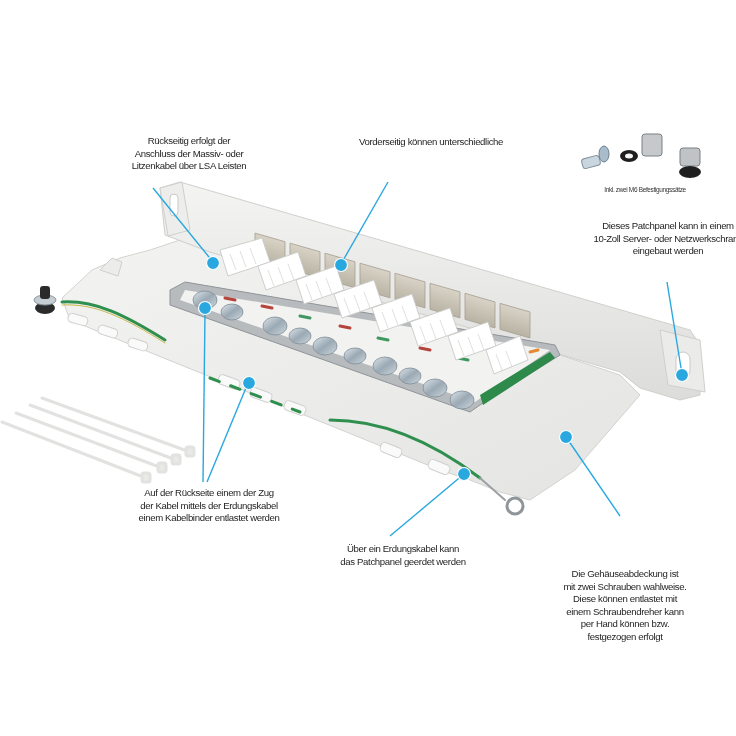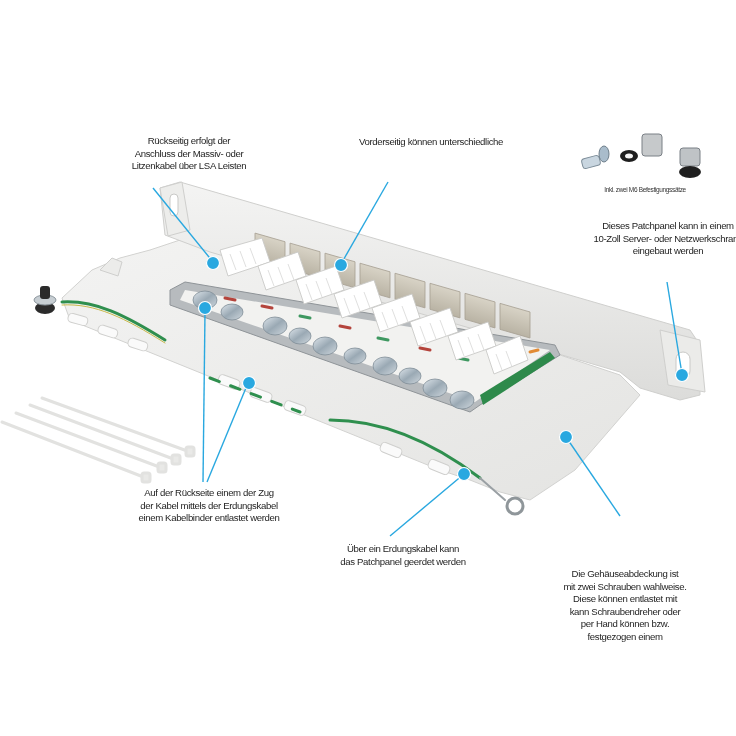--- a/index.html
+++ b/index.html
@@ -232,18 +232,18 @@
 
 <div class="label" style="left:328px; top:543px; width:150px;">
   <span class="line">Über ein Erdungskabel kann</span>
   <span class="line">das Patchpanel geerdet werden</span>
 </div>
 
 <div class="label" style="left:555px; top:524px; width:140px;margin-top:44px;">
   <span class="line">Die Gehäuseabdeckung ist</span>
   <span class="line">mit zwei Schrauben wahlweise.</span>
   <span class="line">Diese können entlastet mit</span>
-  <span class="line">kann Schraubendreher oder</span>
+  <span class="line">einem Schraubendreher kann</span>
   <span class="line">per Hand können bzw.</span>
-  <span class="line">festgezogen einem</span>
+  <span class="line">festgezogen erfolgt</span>
 </div>
 
 </div>
 
 </body></html>

